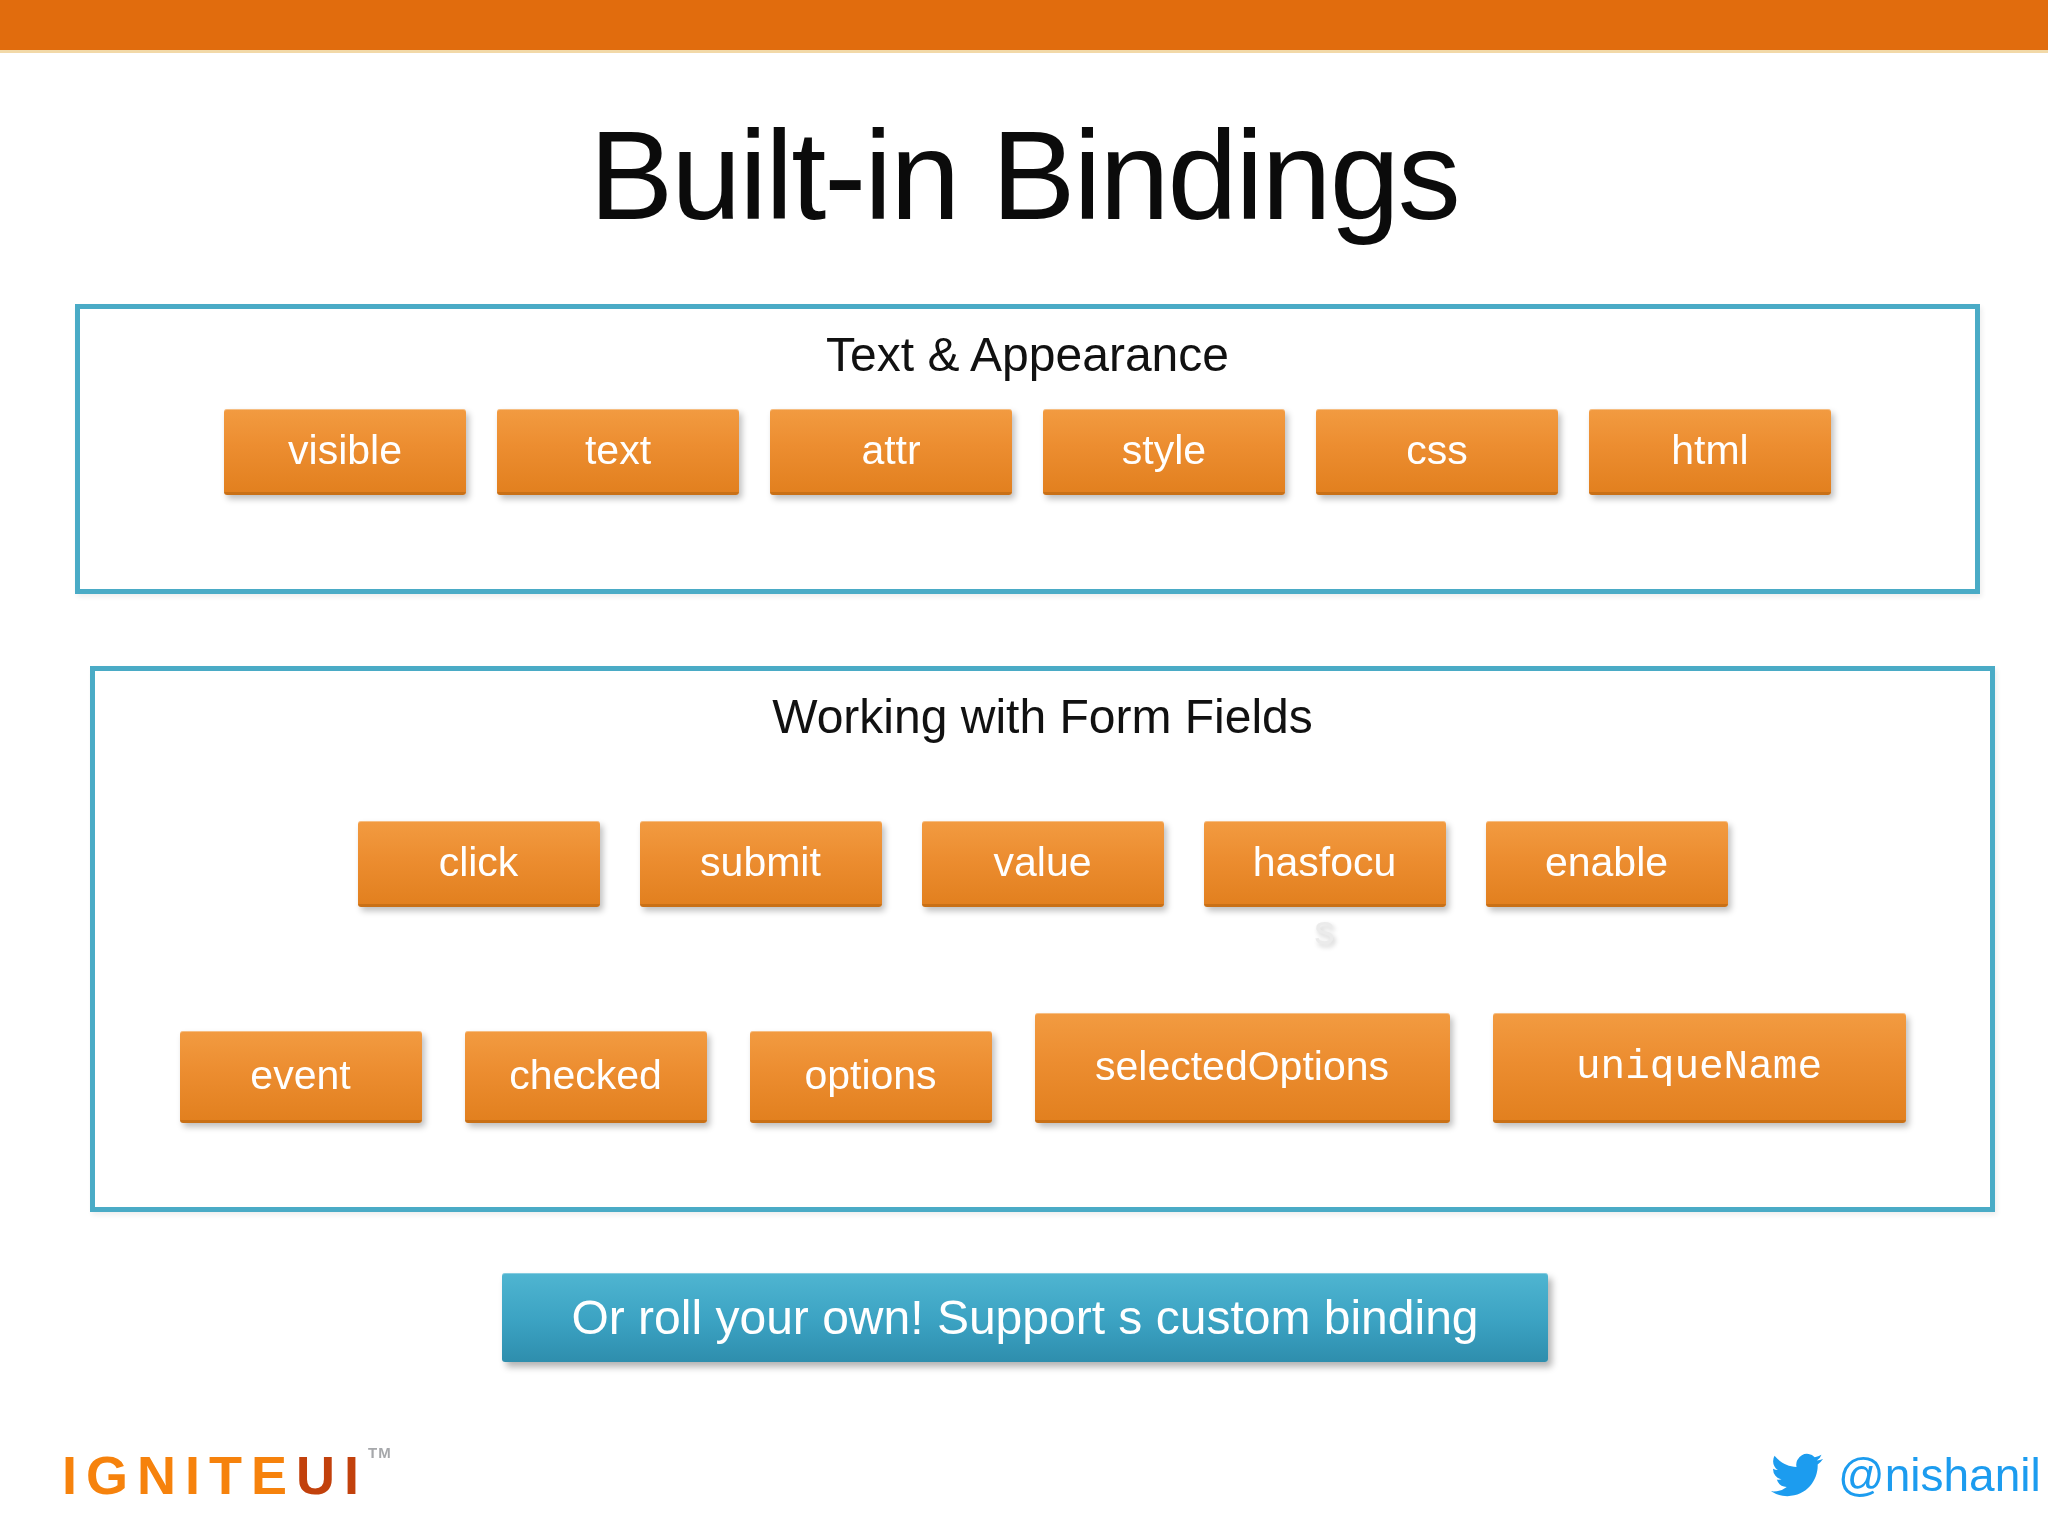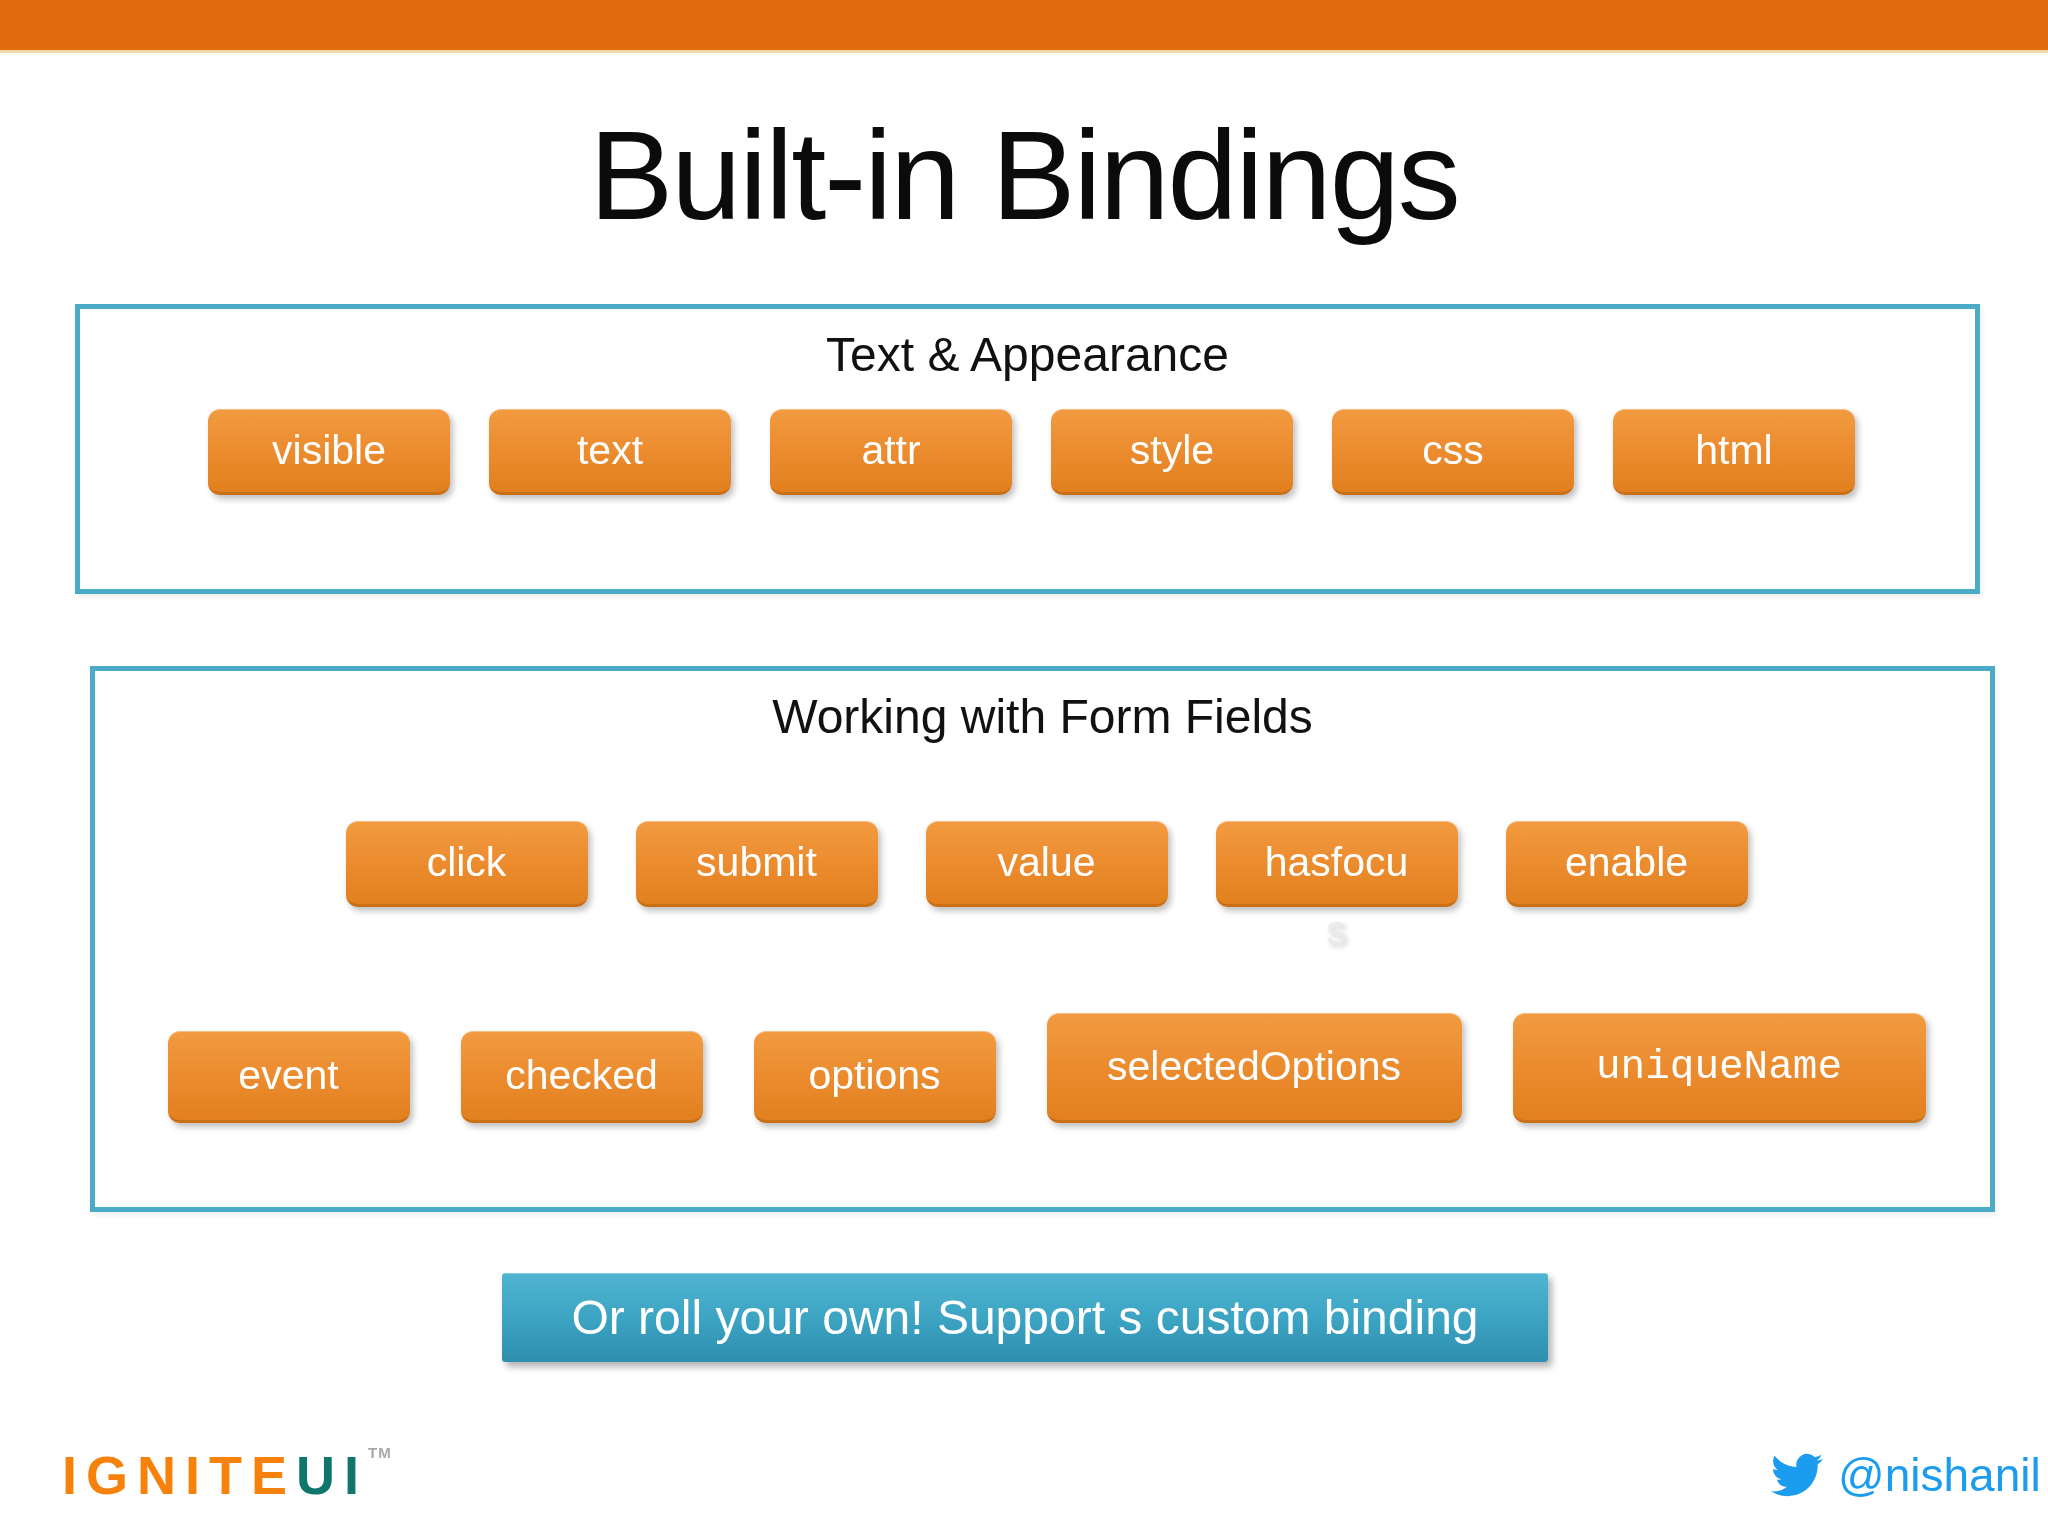--- a/index.html
+++ b/index.html
@@ -46,25 +46,24 @@
   #row-form-1{top:150px;gap:40px;}
   #row-form-2{top:342px;height:110px;gap:43px;align-items:flex-end;}
   
   .bind-btn{
     box-sizing:border-box;
     height:86px;
     display:flex;align-items:center;justify-content:center;
     color:#ffffff;
     font-size:41px;
     background:linear-gradient(180deg,#F29B41 0%,#EC8D30 45%,#E2801F 100%);
-    border-radius:12px;
+    border-radius:3px;
     border-bottom:3px solid #C97016;
     box-shadow:3px 4px 6px rgba(0,0,0,0.25), inset 0 1px 0 rgba(255,255,255,0.35);
     position:relative;
-    margin-left:8px;
   }
   .w242{width:242px;}
   .w415{width:415px;}
   .w413{width:413px;font-family:Liberation Mono, monospace;}
   .h92{height:92px;}
   .h110{height:110px;}
   
   .overflow-s{
     position:absolute;left:0;top:86px;width:100%;
     text-align:center;
@@ -83,21 +82,21 @@
     box-shadow:4px 5px 7px rgba(0,0,0,0.30), inset 0 1px 0 rgba(255,255,255,0.30);
     color:#ffffff;font-size:48px;
   }
   
   .logo{
     position:absolute;left:62px;top:1444px;
     font-size:54px;font-weight:bold;letter-spacing:9px;
     white-space:nowrap;
   }
   .logo-ignite{color:#F6820C;}
-  .logo-ui{color:#0f766e;}
+  .logo-ui{color:#c2410c;}
   .logo-tm{color:#A6A8AB;font-size:15px;font-weight:bold;vertical-align:top;letter-spacing:1px;}
   .twitter{
     position:absolute;left:1766px;top:1448px;
     display:flex;align-items:center;gap:10px;
     color:#1C9CEF;font-size:46px;
     white-space:nowrap;
   }
   .twitter svg{width:62px;height:52px;display:block;}
 </style>
 </head>

